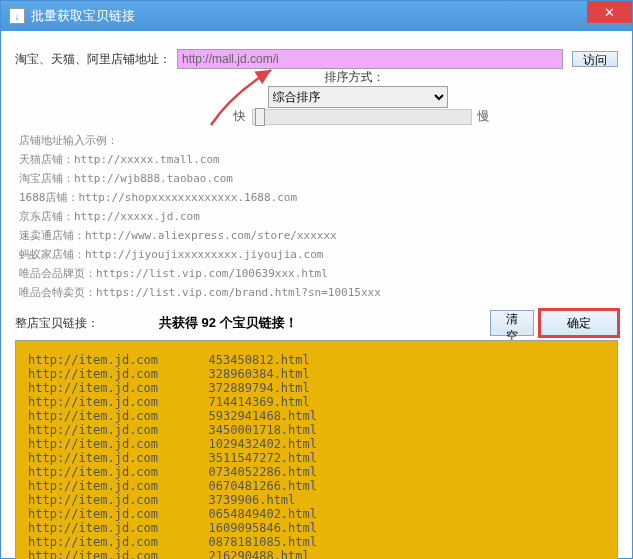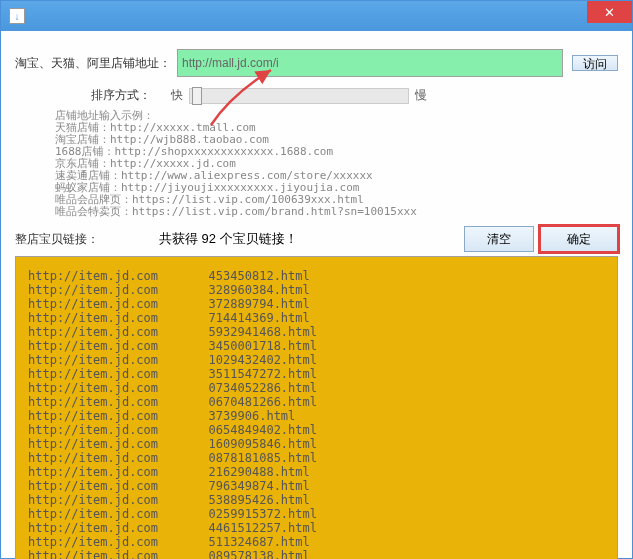--- a/index.html
+++ b/index.html
@@ -2,57 +2,61 @@
 <html><head>
 <meta charset="utf-8">
 <style>
 * { box-sizing: border-box; margin: 0; padding: 0; }
 body { font-family: "Microsoft YaHei", SimSun, sans-serif; font-size: 12px; background: #fff; }
 .window { width: 633px; height: 559px; border: 1px solid #4a90d9; position: relative; background: #fefefe; }
 .titlebar { height: 30px; background: linear-gradient(#5ba7e8, #4a97dd); display: flex; align-items: center; padding-left: 8px; color: #fff; font-size: 13px; }
 .titlebar-icon { width: 16px; height: 16px; background: #fff; border: 1px solid #999; margin-right: 6px; display: flex; align-items: center; justify-content: center; font-size: 10px; color: #4a97dd; font-weight: bold; }
 .close-btn { margin-left: auto; width: 45px; height: 22px; background: #e04343; color: #fff; display: flex; align-items: center; justify-content: center; font-size: 13px; cursor: pointer; margin-right: 0; align-self: flex-start; }
 .content { padding: 18px 14px 8px 14px; }
-.row { display: flex; align-items: center; margin-bottom: 10px; }
+.row { display: flex; align-items: center; }
 .label { font-size: 12px; color: #333; white-space: nowrap; }
-.url-input { flex: 1; height: 28px; border: 1px solid #a0a0a0; padding: 2px 4px; font-size: 12px; margin: 0 6px; color: #666; background: #86efac; }
+.url-input { flex: 1; height: 20px; border: 1px solid #a0a0a0; padding: 2px 4px; font-size: 12px; margin: 0 6px; color: #666; background: #f0abfc; }
 .btn { height: 16px; padding: 0 10px; border: 1px solid #8aa8c8; background: linear-gradient(#eef6fd, #d8e7f5); font-size: 12px; cursor: pointer; margin-left: 3px; }
 .btn.highlight-red { outline: 3px solid #e04343; outline-offset: -1px; padding: 0 16px; height: 28px; }
-.sort-row { display: flex; align-items: center; margin-left: 76px; margin-bottom: 6px; }
+.sort-row { display: flex; align-items: center; margin-left: 76px; margin-bottom: 6px; flex-direction: column; }
 select { height: 22px; width: 180px; border: 1px solid #a0a0a0; font-size: 12px; margin-left: 6px; }
 .speed { display: flex; align-items: center; margin-left: 14px; }
 .speed-label { font-size: 12px; color: #555; margin: 0 6px; }
 .slider-bg { width: 220px; height: 16px; background: #e8e8e8; border: 1px solid #ccc; position: relative; }
 .slider-thumb { width: 10px; height: 18px; background: #f0f0f0; border: 1px solid #999; position: absolute; left: 2px; top: -2px; }
-.examples { color: #888; font-size: 11px; line-height: 12px; font-family: SimSun, monospace; margin-bottom: 8px; padding-left: 4px; white-space: pre; margin-left: 36px; }
+.examples { color: #888; font-size: 11px; line-height: 19px; font-family: SimSun, monospace; margin-bottom: 8px; padding-left: 4px; white-space: pre; }
 .mid-row { display: flex; align-items: center; margin-bottom: 4px; }
 .list-label { font-size: 12px; color: #333; }
-.count-label { font-size: 13px; font-weight: normal; margin-left: 60px; }
-.mid-row .btn { margin-left: auto; width: 70px; height: 26px; }
+.count-label { font-size: 13px; font-weight: bold; margin-left: 60px; }
+.mid-row .btn { margin-left: auto; width: 44px; height: 26px; }
 .textarea { width: 100%; height: 331px; border: 1px solid #a0a0a0; padding: 12px; font-family: SimSun, monospace; font-size: 12px; color: #555; line-height: 14px; overflow: auto; resize: none; white-space: pre; background: #eab308; }
 .arrow-svg { position: absolute; left: 200px; top: 64px; pointer-events: none; }
 </style>
 </head>
 <body>
 
 <div class="window">
   <div class="titlebar">
     <div class="titlebar-icon">↓</div>
+    <span>批量获取宝贝链接</span>
     <div class="close-btn">✕</div>
   </div>
 
   <div class="content">
     <div class="row">
       <span class="label">淘宝、天猫、阿里店铺地址：</span>
       <input class="url-input" value="http://mall.jd.com/i" style="">
       <button class="btn">访问</button>
     </div>
 
     <div class="sort-row">
       <span class="label">排序方式：</span>
+      <select>
+        <option>综合排序</option>
+      </select>
       <div class="speed">
         <span class="speed-label">快</span>
         <div class="slider-bg">
           <div class="slider-thumb"></div>
         </div>
         <span class="speed-label">慢</span>
       </div>
     </div>
 
     <div class="examples">店铺地址输入示例：

